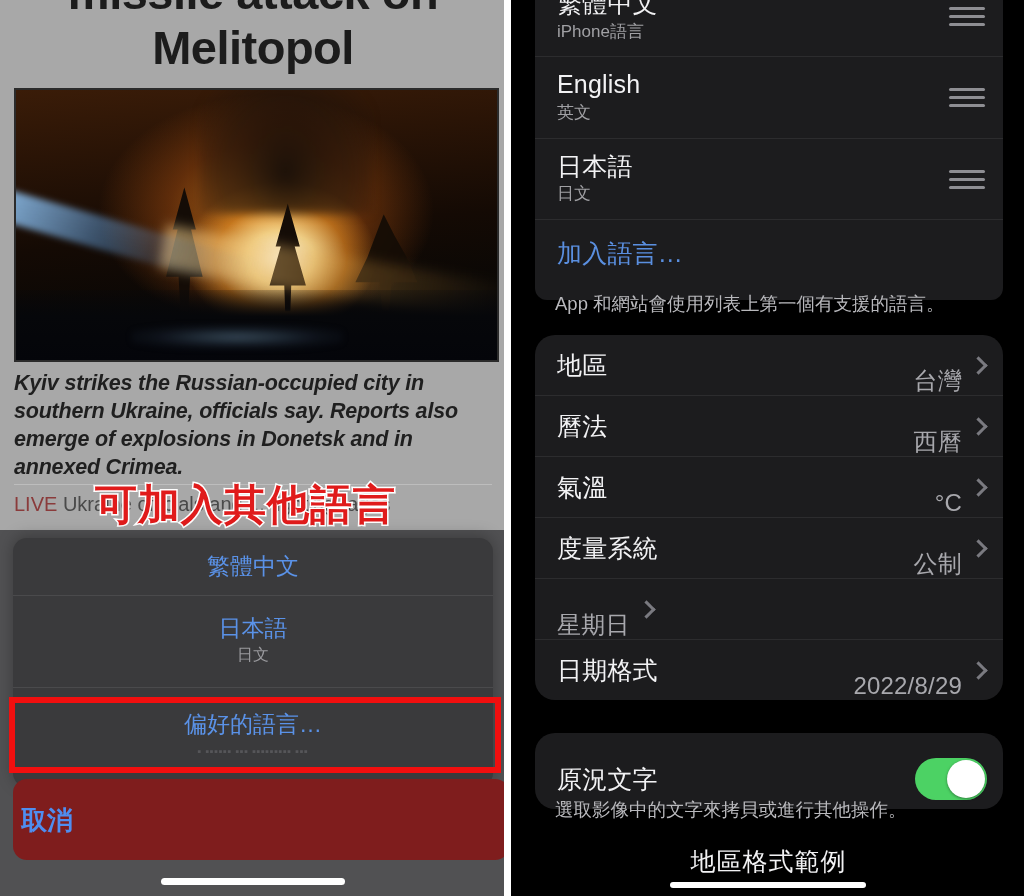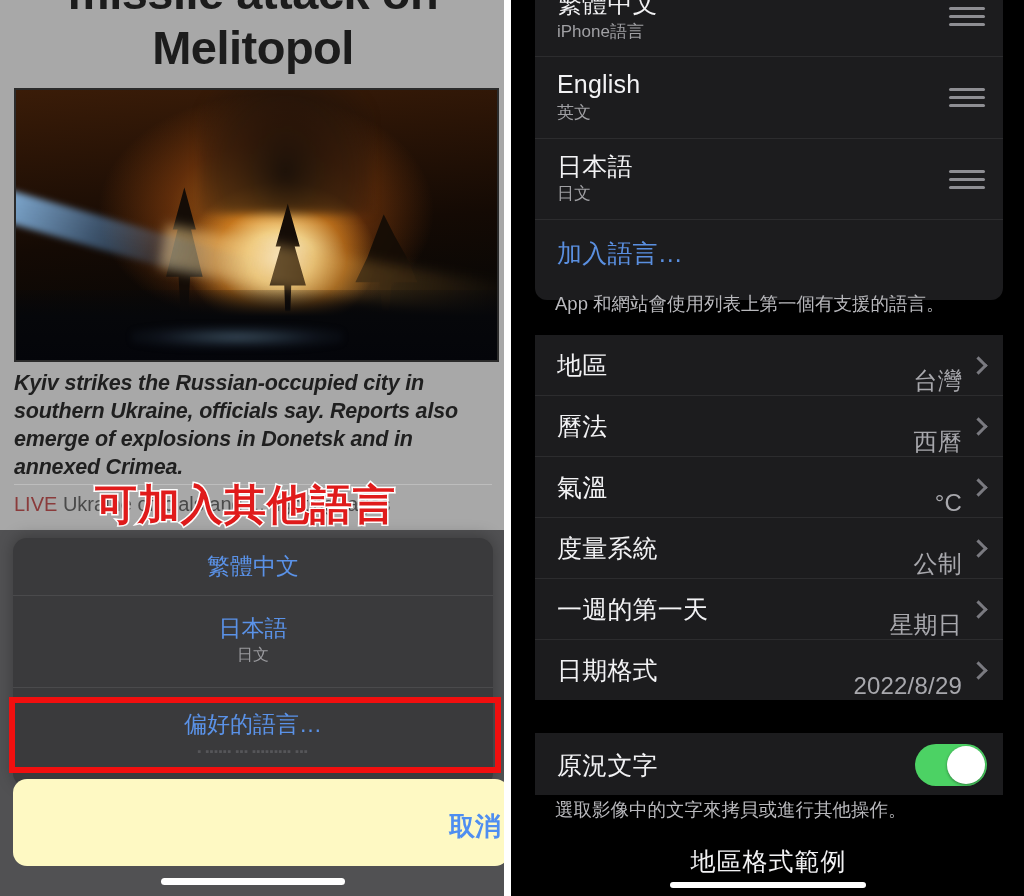--- a/index.html
+++ b/index.html
@@ -185,24 +185,24 @@
     font-size: 11px;
     color: #6e6e72;
     opacity: .55;
     margin-top: 6px;
     letter-spacing: .5px;
   }
   .sheet-cancel {
     position: absolute;
     left: 13px; top: 779px;
     width: 480px;
-    background: #fef9c3;
+    background: #7f1d1d;
     border-radius: 14px;
-    text-align: right;
-    padding: 30px 8px 22px;
+    text-align: left;
+    padding: 24px 8px 22px;
     color: #4f8ef0;
     font-size: 26px;
     font-weight: 600;
   }
   .sheet-backdrop {
     position: absolute;
     left: 0; top: 530px;
     width: 506px; height: 366px;
     background: rgba(10,10,12,0.55);
   }
@@ -230,21 +230,21 @@
     left: 511px; top: 0;
     width: 513px; height: 896px;
     background: #000000;
     overflow: hidden;
   }
   .group {
     position: absolute;
     left: 24px;
     width: 468px;
     background: #1c1c1e;
-    border-radius: 0;
+    border-radius: 20px;
     overflow: hidden;
   }
   .group.lang { top: -24px; border-radius: 0 0 12px 12px; }
   .group.region { top: 335px; }
   .group.livetext { top: 733px; }
 
   .lang-row {
     position: relative;
     display: flex;
     align-items: center;
@@ -330,21 +330,21 @@
     border-right: 3px solid #7a7a80;
     border-top: 3px solid #7a7a80;
     transform: rotate(45deg);
     flex: 0 0 auto;
     margin-right: 2px;
   }
   .toggle-row {
     display: flex;
     align-items: center;
     justify-content: space-between;
-    padding: 2px 16px 0 22px;
+    padding: 16px 16px 0 22px;
     height: 60px;
   }
   .toggle {
     width: 72px; height: 42px;
     border-radius: 21px;
     background: #4cd264;
     position: relative;
     flex: 0 0 auto;
   }
   .toggle .knob {
@@ -507,21 +507,20 @@
         </span>
       </div>
       <div class="reg-row">
         <span class="reg-label">度量系統</span>
         <span class="reg-right">
           <span class="reg-value">公制</span>
           <span class="chev"></span>
         </span>
       </div>
       <div class="reg-row">
-        <span class="reg-label">一週的第一天</span>
         <span class="reg-right">
           <span class="reg-value">星期日</span>
           <span class="chev"></span>
         </span>
       </div>
       <div class="reg-row">
         <span class="reg-label">日期格式</span>
         <span class="reg-right">
           <span class="reg-value">2022/8/29</span>
           <span class="chev"></span>

